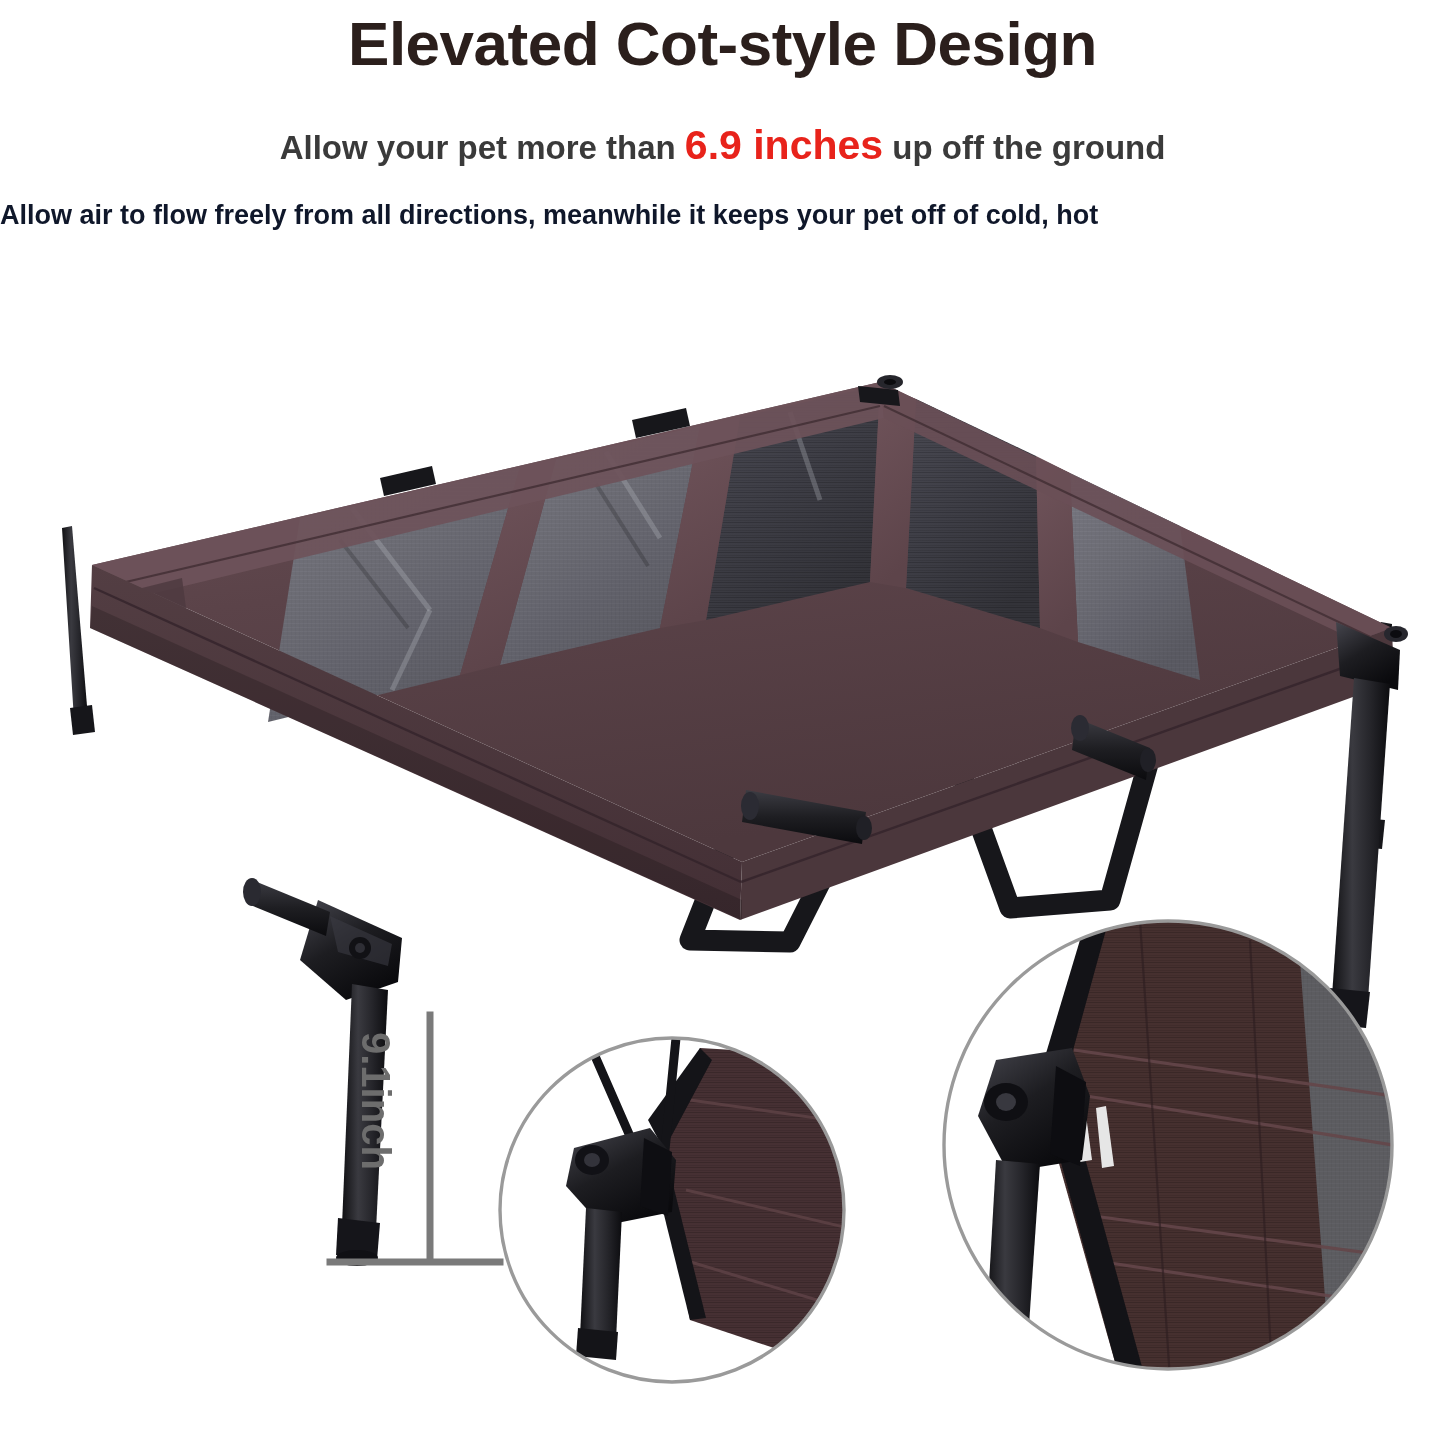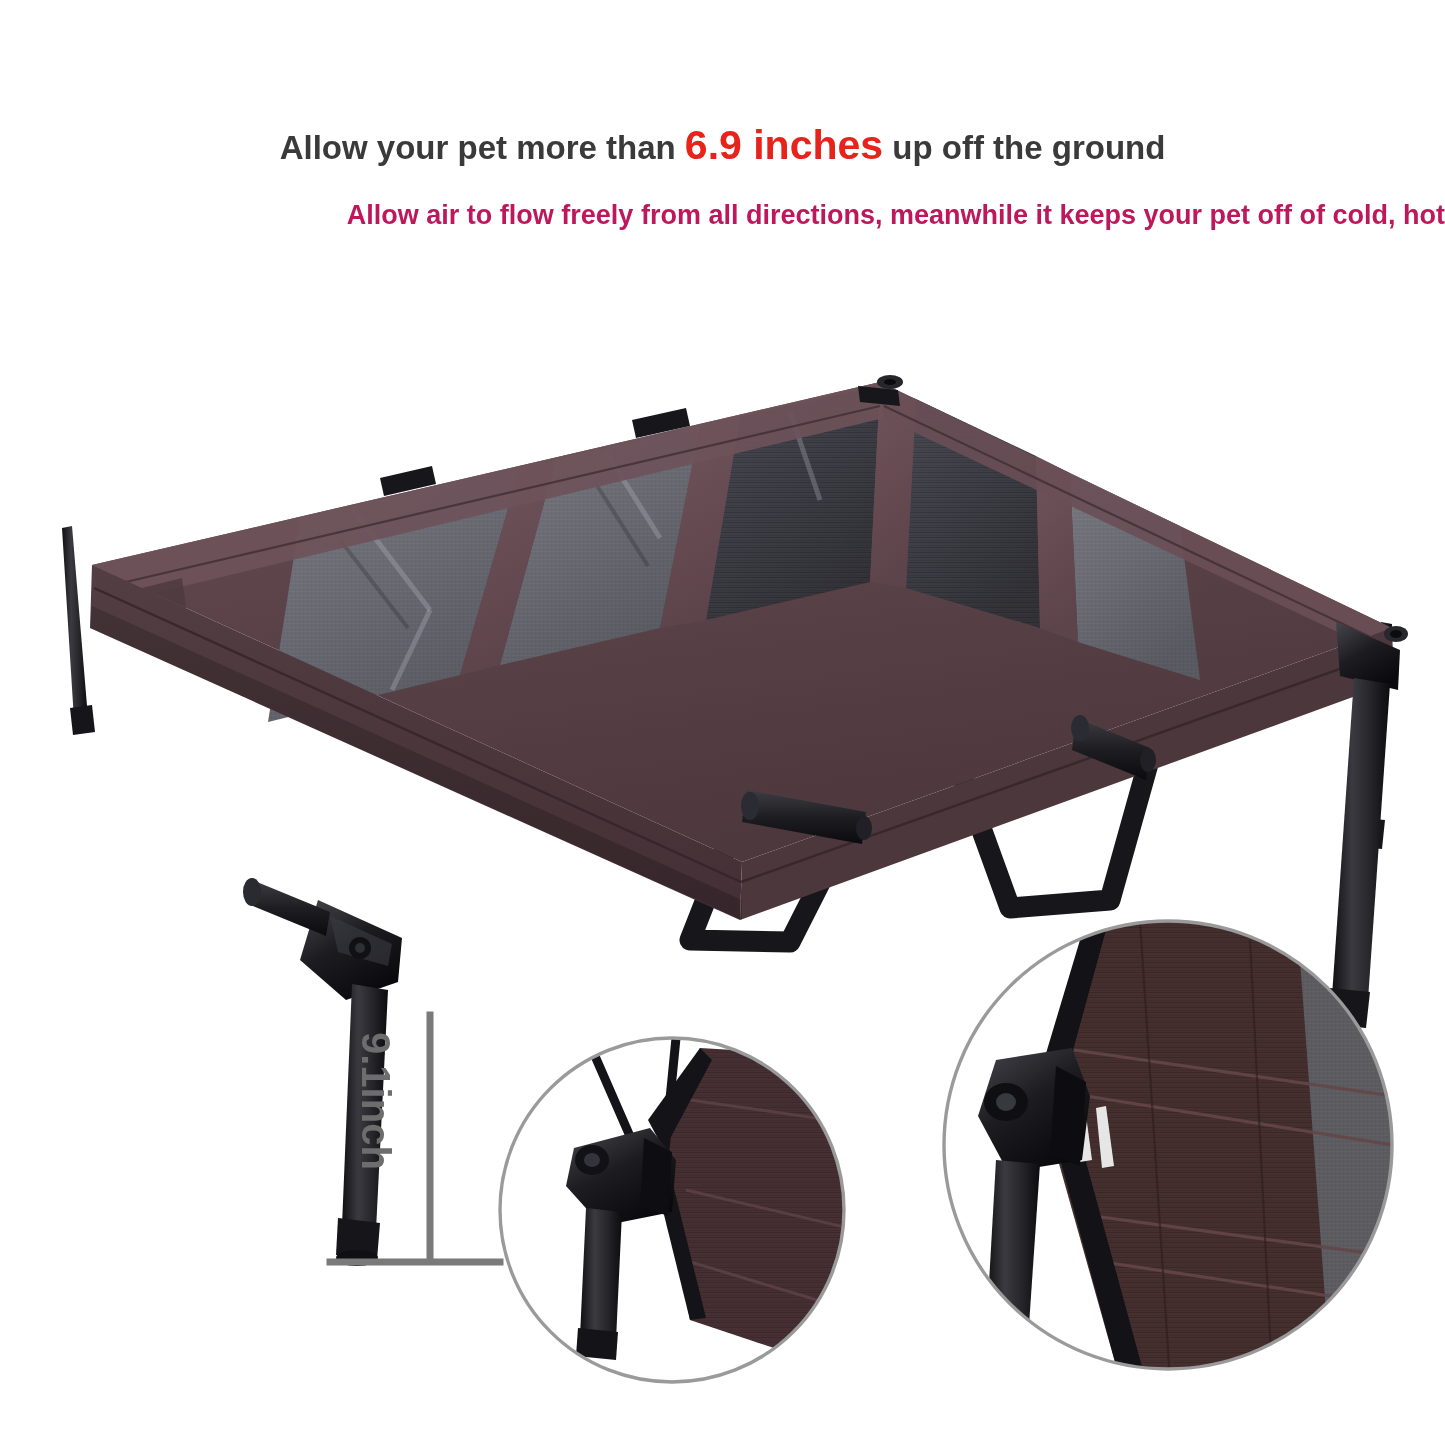--- a/index.html
+++ b/index.html
@@ -45,24 +45,24 @@
   .subline .hl {
     color: #e8231b;
     font-weight: bold;
     font-size: 41px;
     letter-spacing: 0px;
   }
   .body-line {
     position: absolute;
     left: 0;
     width: 1445px;
-    text-align: right;
+    text-align: left;
     font-size: 27px;
     font-weight: 600;
-    color: #be185d;
+    color: #0f172a;
     white-space: nowrap;
   }
   .body-1 { top: 200px; }
   .body-2 { top: 252px; }
 
   
   #scene {
     position: absolute;
     left: 0;
     top: 360px;
@@ -85,20 +85,21 @@
     color: #6d6d6d;
     letter-spacing: 0px;
     white-space: nowrap;
   }
 </style>
 </head>
 <body>
 
 <div id="page">
 
+  <div class="headline">Elevated Cot-style Design</div>
 
   <div class="subline">
     <span>Allow your pet more than </span><span class="hl">6.9 inches</span><span> up off the ground</span>
   </div>
 
   <div class="body-line body-1">Allow air to flow freely from all directions, meanwhile it keeps your pet off of cold, hot</div>
 
   <div id="scene">
     <svg width="1445" height="1085" viewBox="0 0 1445 1085" xmlns="http://www.w3.org/2000/svg">
       <defs>

